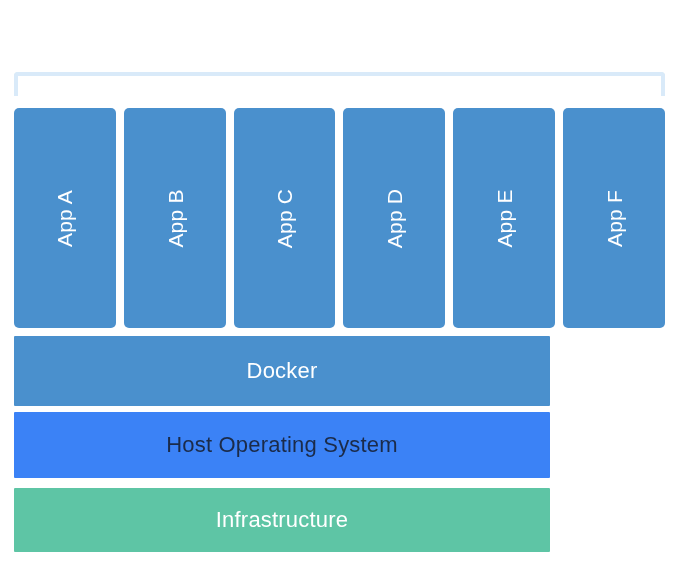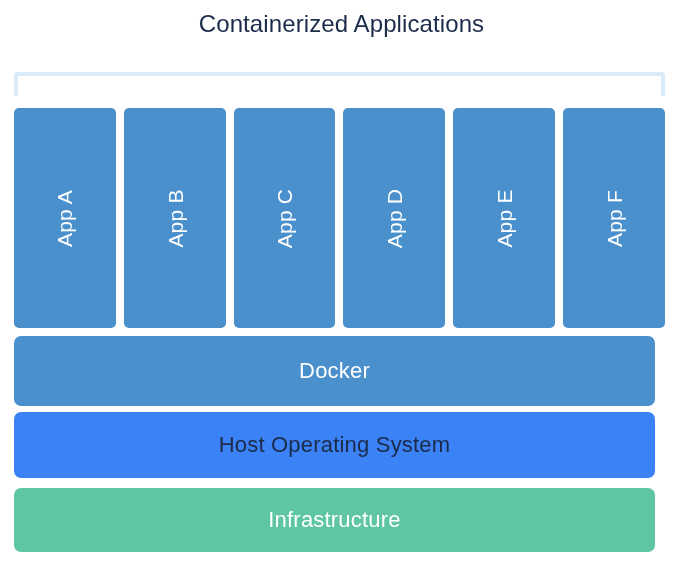--- a/index.html
+++ b/index.html
@@ -78,22 +78,22 @@
     font-size: 21px;
     line-height: 21px;
     font-weight: 400;
     letter-spacing: 0.2px;
   }
 
   
   .layer-band {
     position: absolute;
     left: 14px;
-    width: 641px;
-    border-radius: 7px;
+    width: 536px;
+    border-radius: 1px;
     display: flex;
     align-items: center;
     justify-content: center;
     font-size: 22px;
     font-weight: 400;
     letter-spacing: 0.2px;
   }
   .layer-docker {
     top: 336px;
     height: 70px;
@@ -111,21 +111,20 @@
     height: 64px;
     background: #5ec5a5;
     color: #ffffff;
   }
 </style>
 </head>
 <body>
 
 <div id="stack-diagram">
 
-  <div class="diagram-title">Containerized Applications</div>
 
   <div class="group-bracket"></div>
 
   <div class="apps-row">
 
     <div class="app-box">
       <span class="app-label">App A</span>
     </div>
 
     <div class="app-box">

